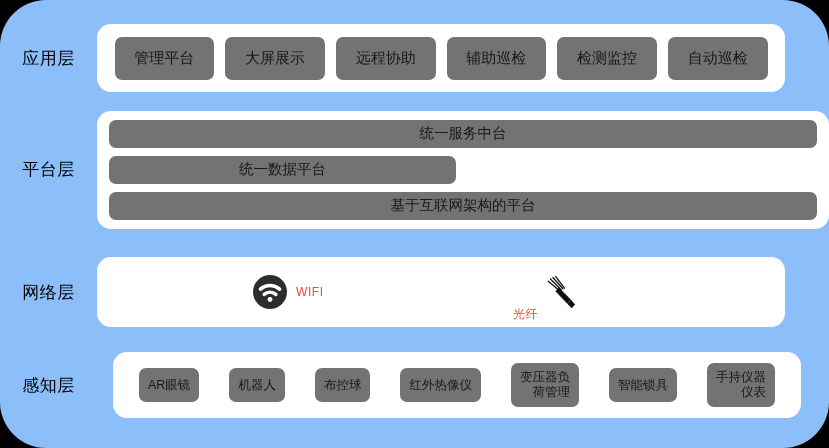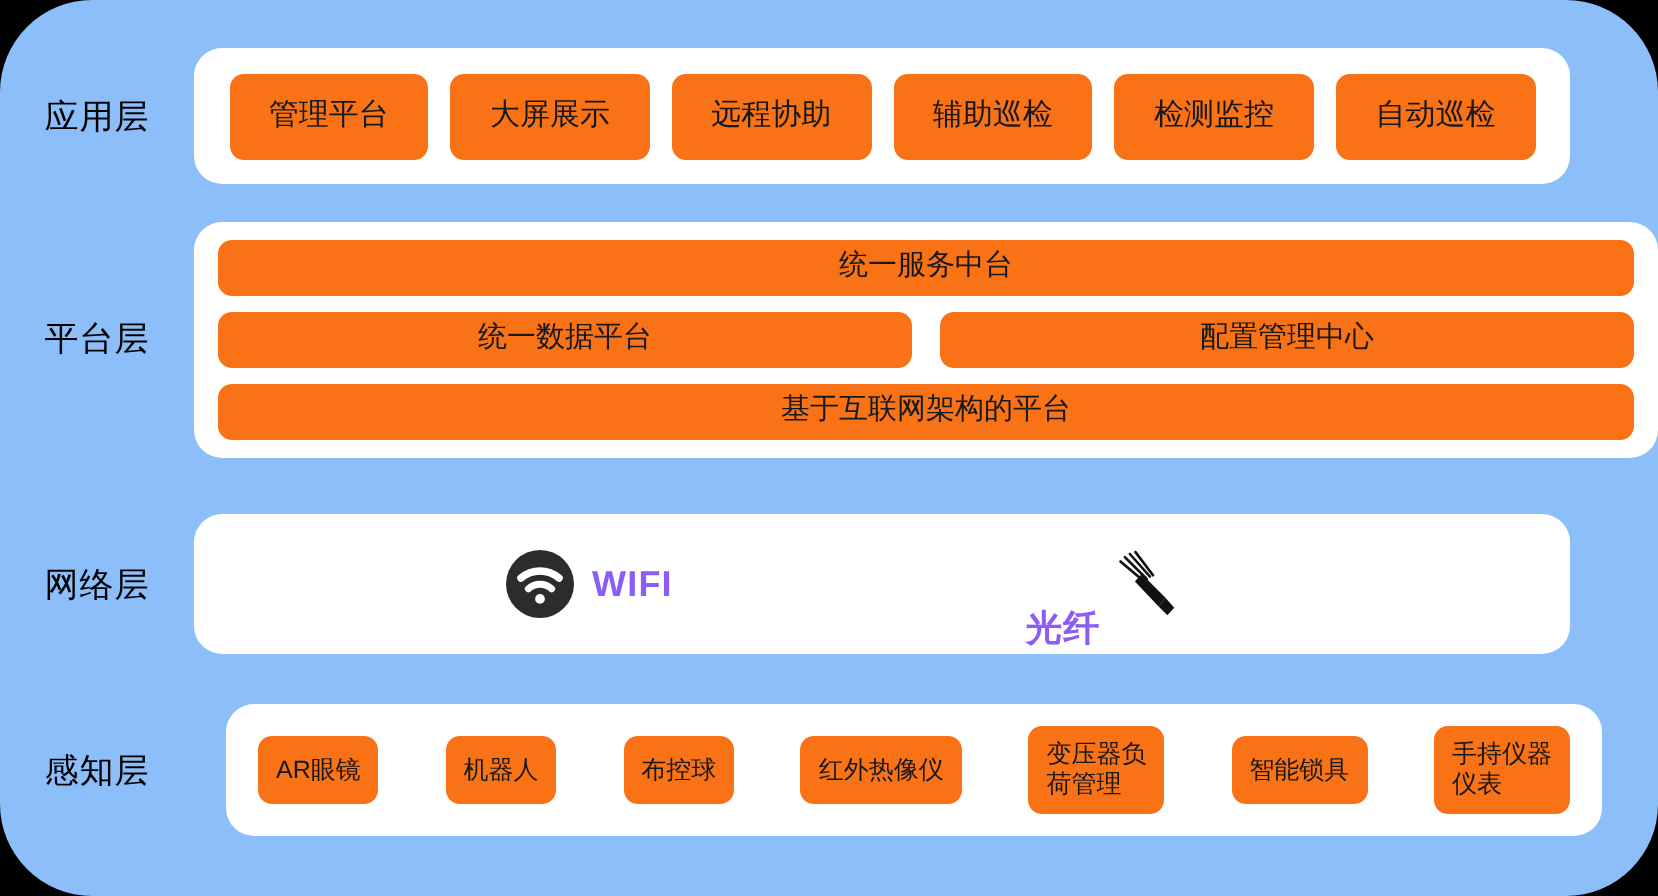--- a/index.html
+++ b/index.html
@@ -47,26 +47,26 @@
   .layer-card {
     background: #ffffff;
     border-radius: 14px;
     box-sizing: border-box;
     display: flex;
     align-items: center;
   }
 
   
   .chip {
-    background: #f97316;
+    background: #737373;
     border-radius: 7px;
     color: #16181c;
     font-size: 14.5px;
     line-height: 1.18;
-    text-align: left;
+    text-align: right;
     display: flex;
     align-items: center;
     justify-content: center;
     box-sizing: border-box;
     white-space: pre-line;
   }
 
   
   #row-application { top: 21px; height: 74px; }
   #application-card {
@@ -120,37 +120,37 @@
     position: absolute;
     display: flex;
     align-items: center;
     top: 50%;
     transform: translateY(-50%);
   }
   #net-item-wifi  { left: 156px; }
   #net-item-fiber { left: 416px; }
 
   .net-label {
-    font-size: 18px;
-    font-weight: bold;
-    color: #8b5cf6;
+    font-size: 12px;
+    font-weight: normal;
+    color: #ef4444;
     letter-spacing: 0.6px;
   }
   #wifi-label  { margin-left: 9px; }
   #fiber-label { margin-right: 4px; order: -1; margin-top: 44px; }
 
   .wifi-icon   { width: 34px; height: 34px; display: block; }
   .fiber-icon  { width: 40px; height: 40px; display: block; }
 
   
   #row-sensing { top: 349px; height: 72px; gap: 16px; }
   #sensing-card {
     width: 688px;
     height: 66px;
-    padding: 0 12px;
+    padding: 0 22px;
     justify-content: space-between;
   }
   #sensing-card .chip {
     height: 34px;
     margin: 0 4px;
     padding: 0 9px;
     font-size: 12.5px;
     line-height: 1.18;
     flex: 0 1 auto;
   }
@@ -174,21 +174,20 @@
       <div class="chip">自动巡检</div>
     </div>
   </div>
 
   <div class="layer-row" id="row-platform">
     <div class="layer-label">平台层</div>
     <div class="layer-card" id="platform-card">
       <div class="chip platform-bar">统一服务中台</div>
       <div class="platform-split">
         <div class="chip">统一数据平台</div>
-        <div class="chip">配置管理中心</div>
       </div>
       <div class="chip platform-bar">基于互联网架构的平台</div>
     </div>
   </div>
 
   <div class="layer-row" id="row-network">
     <div class="layer-label">网络层</div>
     <div class="layer-card" id="network-card">
 
       <div class="net-item" id="net-item-wifi">

